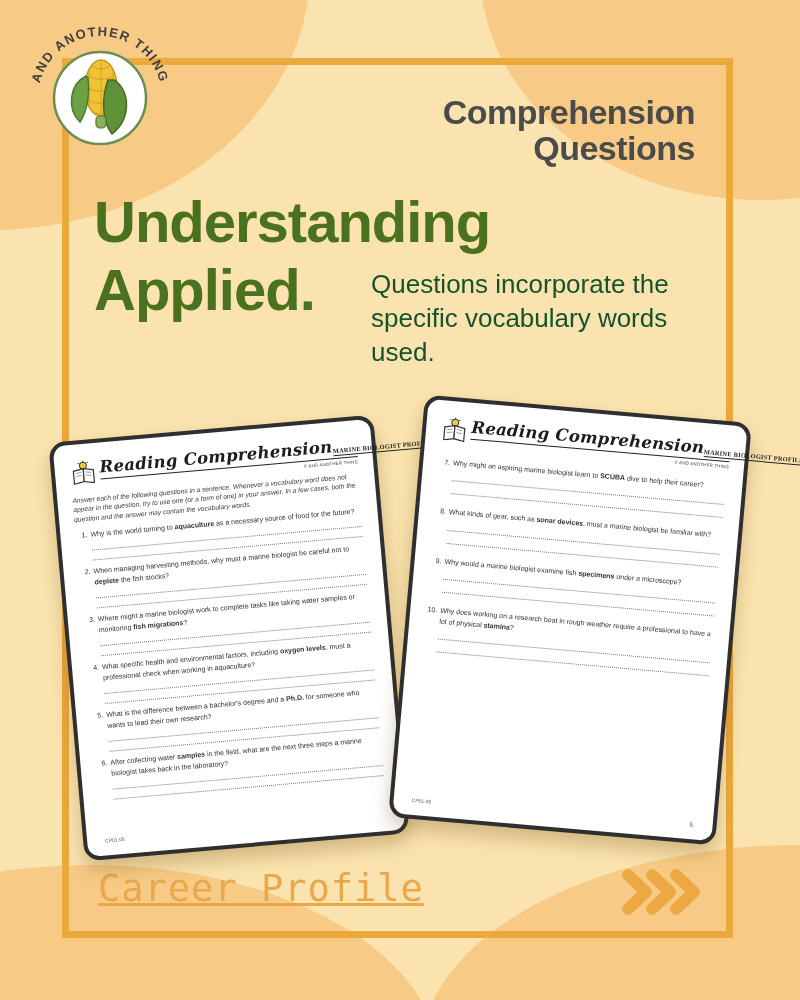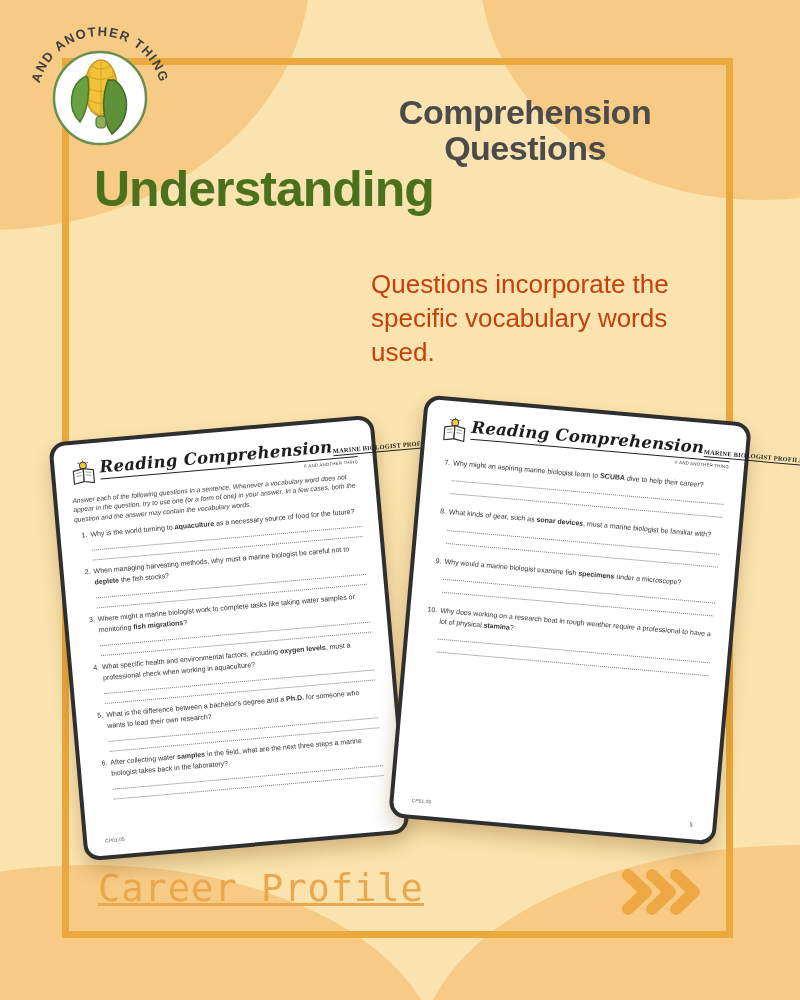--- a/index.html
+++ b/index.html
@@ -18,31 +18,31 @@
   
   .frame {
     position:absolute; left:62px; top:58px; width:671px; height:880px;
     border:7px solid #eba83c; z-index:2;
   }
   
   .logo { position:absolute; left:22px; top:6px; width:156px; height:160px; z-index:6; }
   
   .eyebrow {
     position:absolute; right:105px; top:94px; width:340px; z-index:5;
-    text-align:center; font-size:34px; font-weight:800; color:#4b4b4b;
+    text-align:right; font-size:34px; font-weight:800; color:#4b4b4b;
     line-height:1.06; letter-spacing:-0.5px;
   }
   .big-title {
-    position:absolute; left:94px; top:160px; z-index:5;
-    font-size:50px; font-weight:800; color:#4a711e;
+    position:absolute; left:94px; top:188px; z-index:5;
+    font-size:58px; font-weight:800; color:#4a711e;
     line-height:1.18; letter-spacing:-1px;
   }
   .subtitle {
     position:absolute; left:371px; top:268px; width:345px; z-index:5;
-    font-size:26px; font-weight:500; color:#c2410c; line-height:1.3;
+    font-size:26px; font-weight:500; color:#14532d; line-height:1.3;
   }
   
   .sheet {
     position:absolute; z-index:4; background:#ffffff;
     border:4px solid #2f2f2f; border-radius:16px;
     box-shadow:0 10px 18px rgba(110,70,10,.28);
     padding:13px 15px 12px 15px; color:#333;
   }
   .sheet-left  { left:66px;  top:428px; width:326px; height:420px; transform:rotate(-5deg); }
   .sheet-right { left:406px; top:408px; width:328px; height:424px; transform:rotate(5deg); }
@@ -108,20 +108,21 @@
     <path d="M92,74 C108,84 110,112 90,128 C79,114 80,90 86,74 Z" fill="#5e9138" stroke="#40691f" stroke-width="1.5"></path>
     <rect x="74" y="110" width="10" height="12" rx="4" fill="#8fae5d" stroke="#4c7a2c" stroke-width="1.2"></rect>
   </svg>
 </div>
 
 <div class="eyebrow">
   <span>Comprehension Questions</span>
 </div>
 <div class="big-title">
   <div>Understanding</div>
+  <div>Applied.</div>
 </div>
 <div class="subtitle">Questions incorporate the specific vocabulary words used.</div>
 
 <div class="sheet sheet-left">
   <div class="ws-header">
     <svg class="ws-icon" viewBox="0 0 25 24">
       <circle cx="12.5" cy="5.5" r="3.4" fill="#f5c838" stroke="#333" stroke-width="1"></circle>
       <path d="M12.5,0.5 L12.5,1.6 M7.5,2.5 L8.4,3.3 M17.5,2.5 L16.6,3.3" stroke="#333" stroke-width="1"></path>
       <path d="M2.5,10.5 L12.5,8.5 L12.5,21.5 L2.5,23.5 Z" fill="#fff" stroke="#333" stroke-width="1.2"></path>
       <path d="M22.5,10.5 L12.5,8.5 L12.5,21.5 L22.5,23.5 Z" fill="#fff" stroke="#333" stroke-width="1.2"></path>

